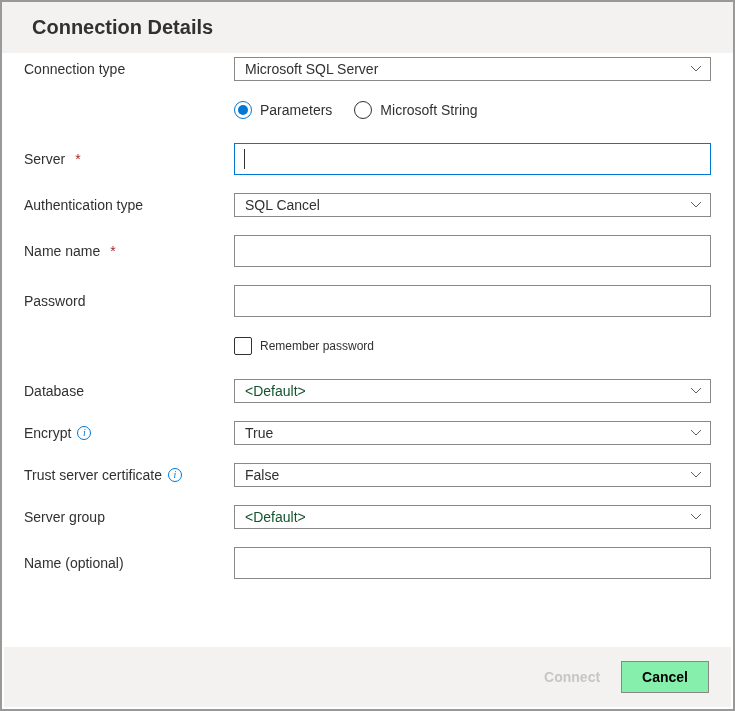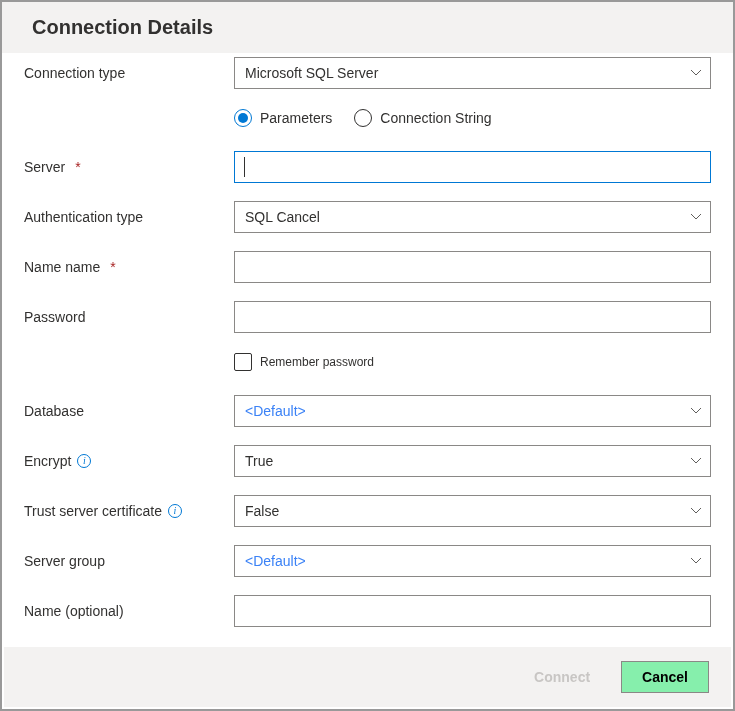--- a/index.html
+++ b/index.html
@@ -38,31 +38,31 @@
     .req { color: #a82424; margin-left: 4px; }
     .field-col {
       flex: 1;
     }
     .select-wrap, .input-wrap {
       position: relative;
       width: 100%;
     }
     .select {
       width: 100%;
-      height: 32px;
+      height: 24px;
       border: 1px solid #8a8886;
       background: #fff;
       padding: 0 32px 0 10px;
       font-size: 14px;
       color: #323130;
       display: flex;
       align-items: center;
       cursor: pointer;
     }
-    .select.placeholder { color: #3b82f6; }
+    .select.placeholder { color: #14532d; }
     .chevron {
       position: absolute;
       right: 8px;
       top: 50%;
       transform: translateY(-50%);
       pointer-events: none;
     }
     .chevron svg { display: block; }
     .input {
       width: 100%;
@@ -134,21 +134,20 @@
     }
     .footer {
       position: absolute;
       bottom: 2px;
       left: 2px;
       right: 2px;
       background: #f3f2f1;
       padding: 14px 22px;
       display: flex;
       justify-content: flex-end;
-      gap: 10px;
     }
     .btn {
       height: 32px;
       padding: 0 20px;
       font-size: 14px;
       font-family: inherit;
       font-weight: 600;
       border: 1px solid #8a8886;
       background: #86efac;
       cursor: pointer;
@@ -197,21 +196,21 @@
     <div class="field-col">
       <div class="radio-row">
         <div class="radio-opt">
           <span class="radio-circle checked">
                 <span class="radio-dot"></span>
               </span>
           <span>Parameters</span>
         </div>
         <div class="radio-opt">
           <span class="radio-circle"></span>
-          <span>Connection String</span>
+          <span>Microsoft String</span>
         </div>
       </div>
     </div>
   </div>
 
   <div class="row">
     <div class="label-col">
       <span>Server</span>
       <span class="req">*</span>
     </div>

